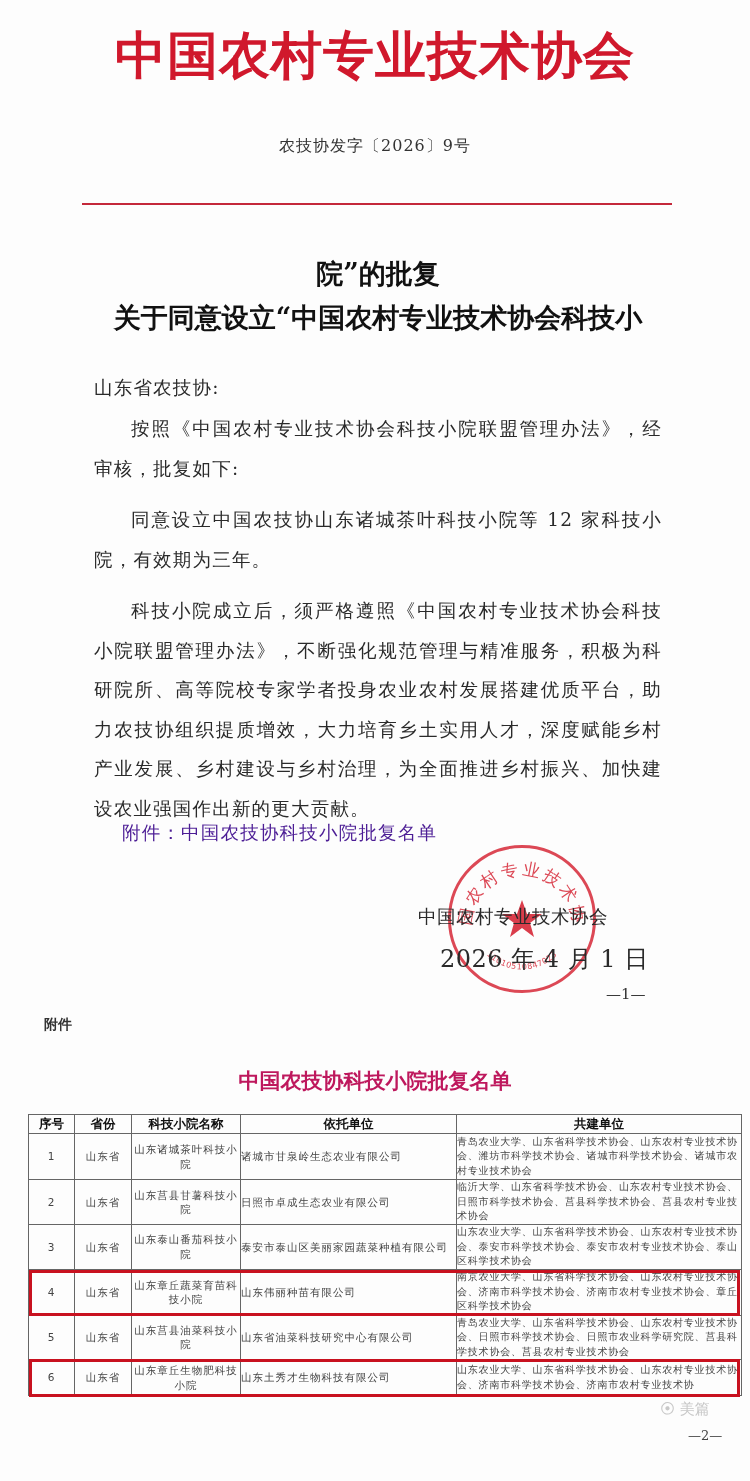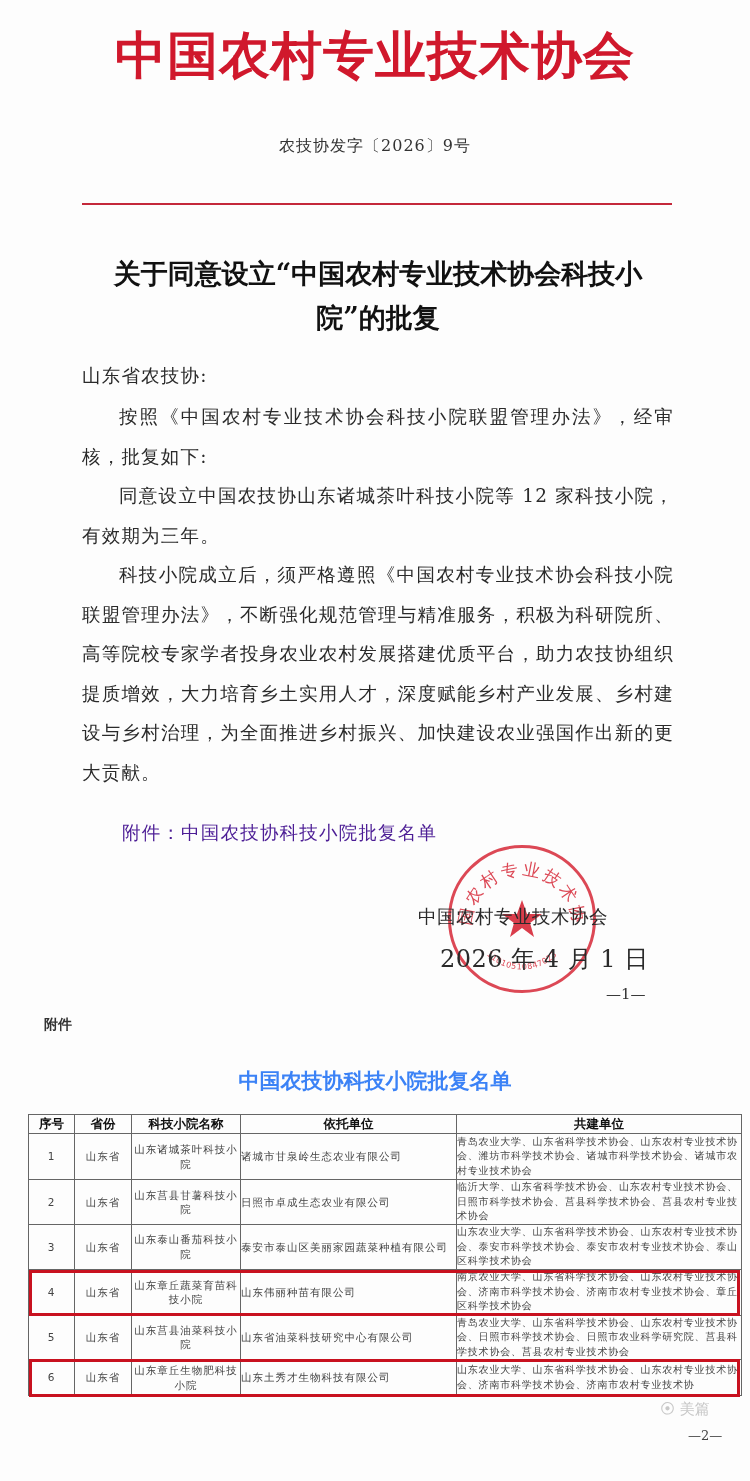--- a/index.html
+++ b/index.html
@@ -15,35 +15,35 @@
       font-size: 51px; font-weight: bold; color: #d0182c; letter-spacing: 1px;
       font-family: "DejaVu Serif", serif;
     }
     .docno { left: 0; width: 750px; top: 136px; text-align: center; font-size: 16px; color: #333; letter-spacing: 1px; }
     .redline { left: 82px; width: 590px; top: 203px; height: 2px; background: #c4283a; }
     .doc-title {
       left: 80px; width: 596px; top: 252px; text-align: center;
       font-size: 27px; font-weight: bold; line-height: 44px; color: #111;
     }
     .body-text { left: 82px; width: 592px; font-size: 18.5px; line-height: 39.5px; color: #2a2a2a; letter-spacing: 1.2px; }
-    .body-text p { margin: 0; text-indent: 2em; text-align: justify; }
+    .body-text p { margin: 12px; text-indent: 2em; text-align: justify; }
     .body-text p.noindent { text-indent: 0; }
     .salutation { top: 356px; }
     .para { top: 397px; }
     .attach-line { left: 122px; top: 820px; font-size: 18.5px; color: #4c1d95; letter-spacing: 1.2px; text-align: right; }
     .sign-org { left: 418px; top: 904px; font-size: 18.5px; color: #2a2a2a; letter-spacing: 0.5px; }
     .sign-date { left: 440px; top: 943px; font-size: 24px; color: #2a2a2a; letter-spacing: 0.5px; }
     .page1 { left: 606px; top: 985px; font-size: 15px; color: #333; }
     .stamp {
       left: 448px; top: 845px; width: 148px; height: 148px; border-radius: 50%;
       border: 3px solid rgba(214, 40, 55, 0.85); box-sizing: border-box;
     }
     .stamp svg { position: absolute; left: 0; top: 0; }
     .attach-label { left: 44px; top: 1016px; font-size: 14px; font-weight: bold; color: #333; font-family: "DejaVu Sans", sans-serif; }
-    .list-title { left: 0; width: 750px; top: 1067px; text-align: center; font-size: 21px; font-weight: bold; color: #3b82f6; }
+    .list-title { left: 0; width: 750px; top: 1067px; text-align: center; font-size: 21px; font-weight: bold; color: #be185d; }
     table.roster {
       position: absolute; left: 28px; top: 1114px; width: 713px;
       border-collapse: collapse; table-layout: fixed;
       font-size: 10.5px; color: #444; font-family: "DejaVu Sans", sans-serif;
     }
     table.roster th, table.roster td { border: 1px solid #666; padding: 0 0; vertical-align: middle; }
     table.roster th { font-weight: bold; color: #111; font-size: 12.5px; height: 18px; text-align: center; }
     table.roster td { line-height: 14.5px; letter-spacing: 1px; }
     table.roster td.c { text-align: center; }
     table.roster td.partners { font-size: 10px; letter-spacing: 0.8px; }
@@ -52,22 +52,22 @@
     .page2 { left: 688px; top: 1428px; font-size: 13px; color: #444; }
   </style>
 </head>
 <body>
 
 <div class="abs masthead">中国农村专业技术协会</div>
 <div class="abs docno">农技协发字〔2026〕9号</div>
 <div class="abs redline"></div>
 
 <div class="abs doc-title">
+  <div>院”的批复</div>
   <div>关于同意设立“中国农村专业技术协会科技小</div>
-  <div>院”的批复</div>
 </div>
 
 <div class="abs body-text salutation">
   <p class="noindent">山东省农技协:</p>
 </div>
 <div class="abs body-text para">
   <p>按照《中国农村专业技术协会科技小院联盟管理办法》，经审核，批复如下:</p>
   <p>同意设立中国农技协山东诸城茶叶科技小院等 12 家科技小院，有效期为三年。</p>
   <p>科技小院成立后，须严格遵照《中国农村专业技术协会科技小院联盟管理办法》，不断强化规范管理与精准服务，积极为科研院所、高等院校专家学者投身农业农村发展搭建优质平台，助力农技协组织提质增效，大力培育乡土实用人才，深度赋能乡村产业发展、乡村建设与乡村治理，为全面推进乡村振兴、加快建设农业强国作出新的更大贡献。</p>
 </div>

